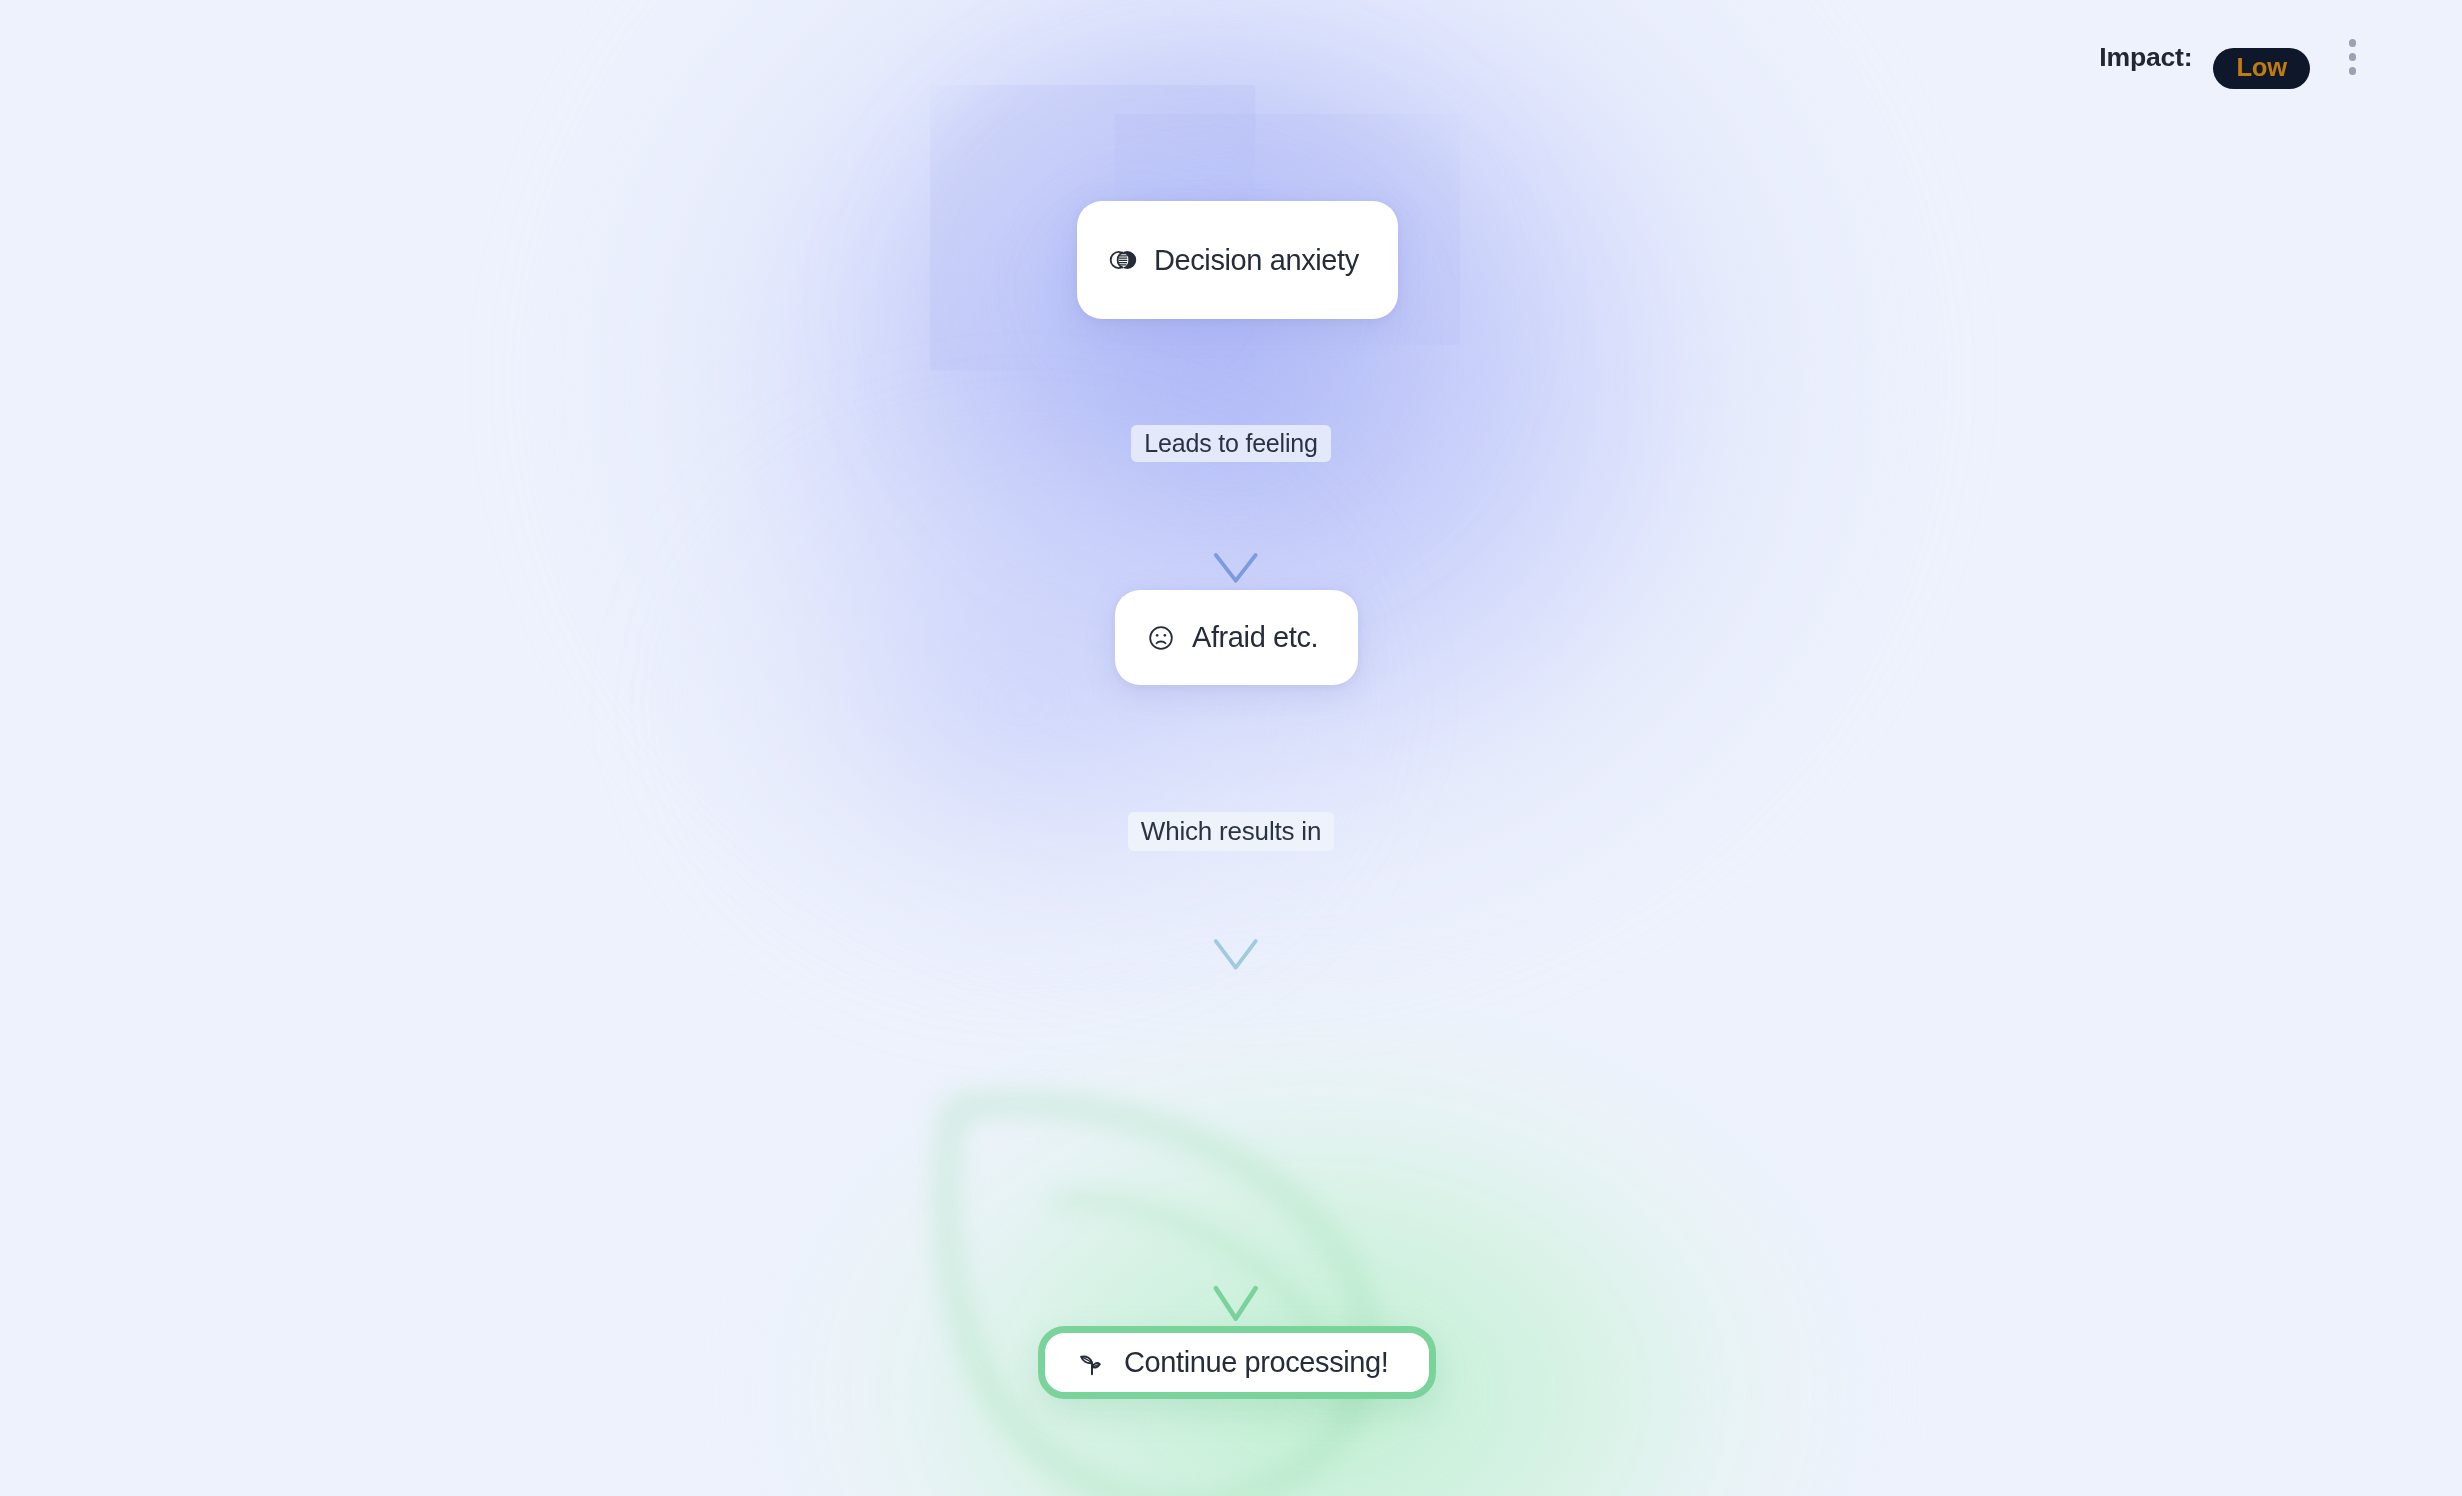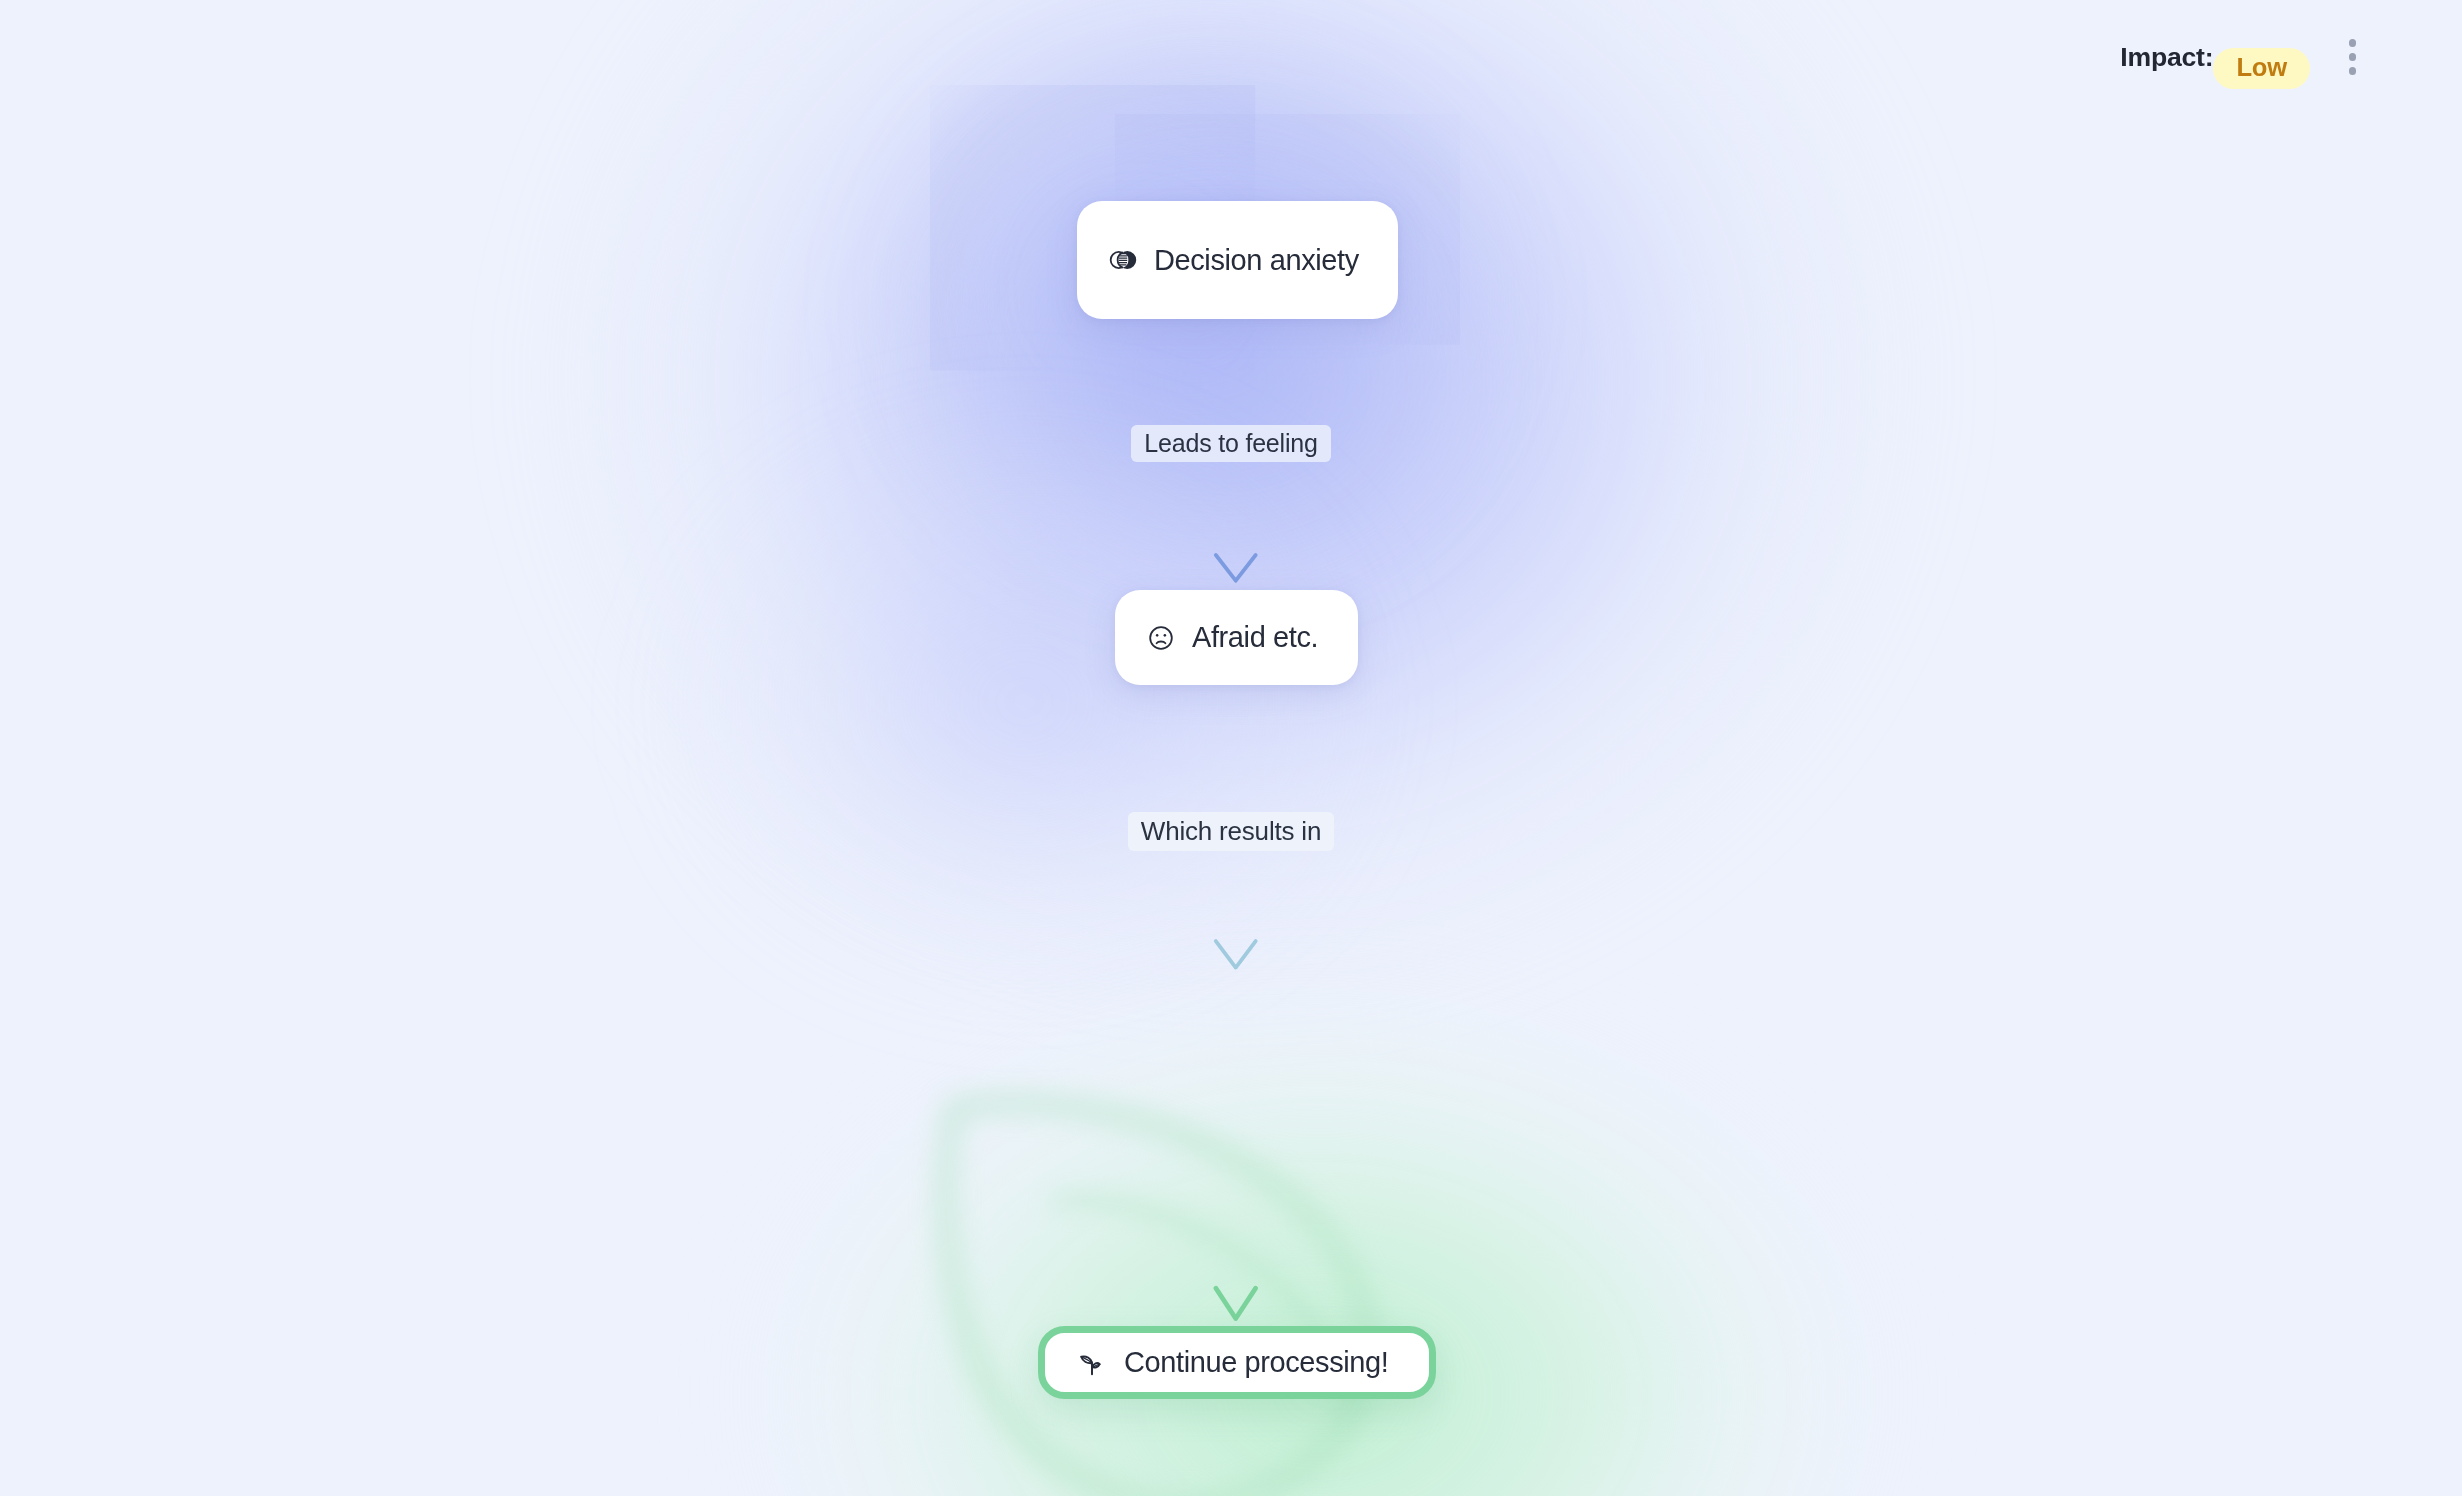--- a/index.html
+++ b/index.html
@@ -115,23 +115,24 @@
     justify-content: flex-end;
     gap: 0;
     padding-right: 97px;
     z-index: 30;
   }
   #impact-label {
     font-size: 26.6px;
     font-weight: 700;
     color: #222733;
     letter-spacing: -0.2px;
+    margin-right: 21px;
   }
   #impact-badge {
-    background: #fef9c3;
+    background: #0f172a;
     color: #c07c10;
     font-size: 25.6px;
     font-weight: 600;
     border-radius: 21px;
     padding: 6.6px 23px 8.5px 23px;
     line-height: 1;
     letter-spacing: -0.2px;
     margin-top: 23px;
   }
   #menu-button {

